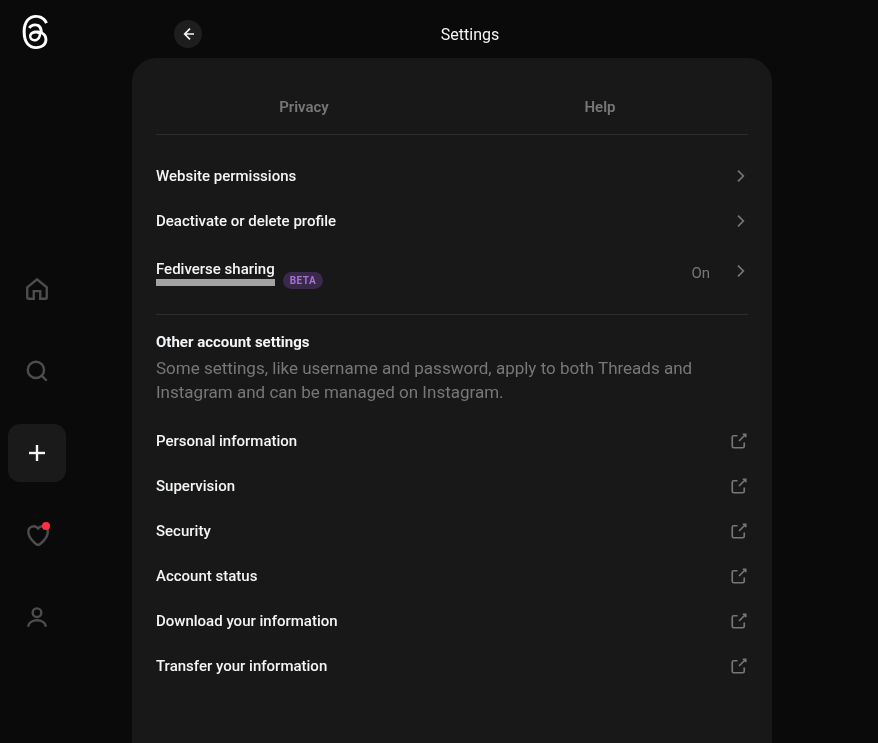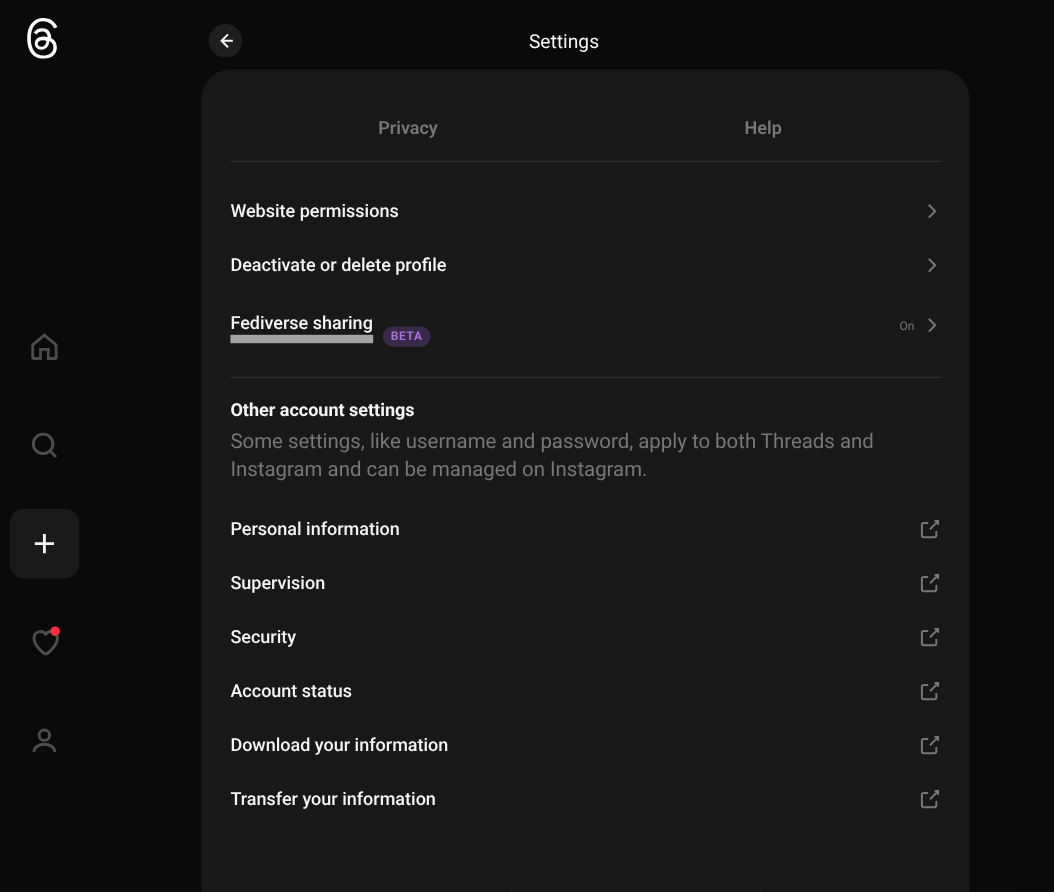--- a/index.html
+++ b/index.html
@@ -82,21 +82,21 @@
       cursor: pointer;
     }
     .header-title {
       font-size: 16px;
       font-weight: 400;
       color: #f3f5f7;
     }
     .settings-panel {
       position: absolute;
       top: 58px;
-      left: 168px;
+      left: 132px;
       width: 640px;
       height: 685px;
       background: #181818;
       border-radius: 24px 24px 0 0;
       padding: 20px 24px 0 24px;
     }
     .tabs {
       display: flex;
       border-bottom: 1px solid #2d2d2d;
       margin-bottom: 18px;
@@ -149,23 +149,23 @@
       font-size: 10px;
       font-weight: 700;
       padding: 3px 7px;
       border-radius: 10px;
       letter-spacing: 0.5px;
       margin-top: 16px;
     }
     .right-side {
       display: flex;
       align-items: center;
-      gap: 6px;
-      color: #777;
-      font-size: 10px;
+      gap: 22px;
+      color: #777;
+      font-size: 15px;
       text-align: right;
     }
     .chevron-icon {
       color: #777;
     }
     .external-icon {
       color: #777;
     }
     .divider {
       height: 1px;

